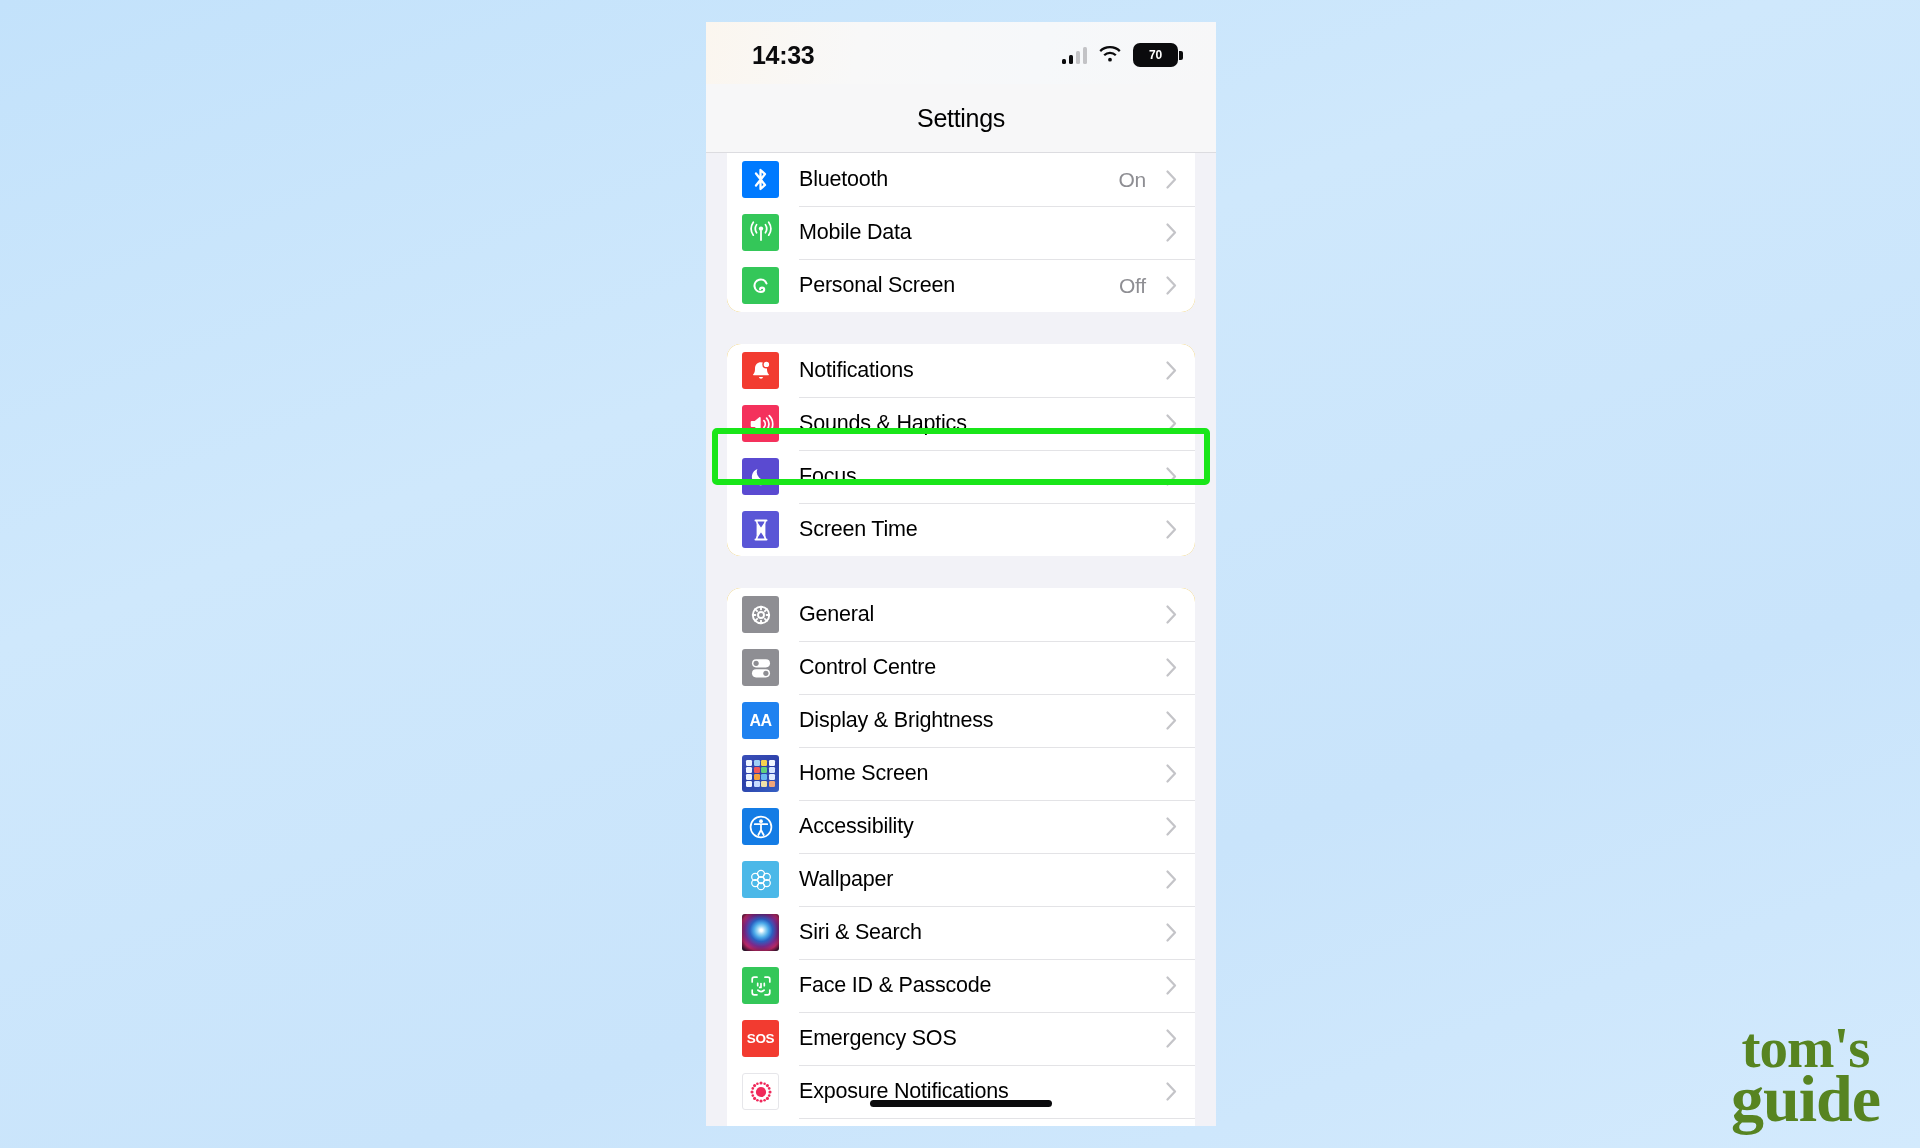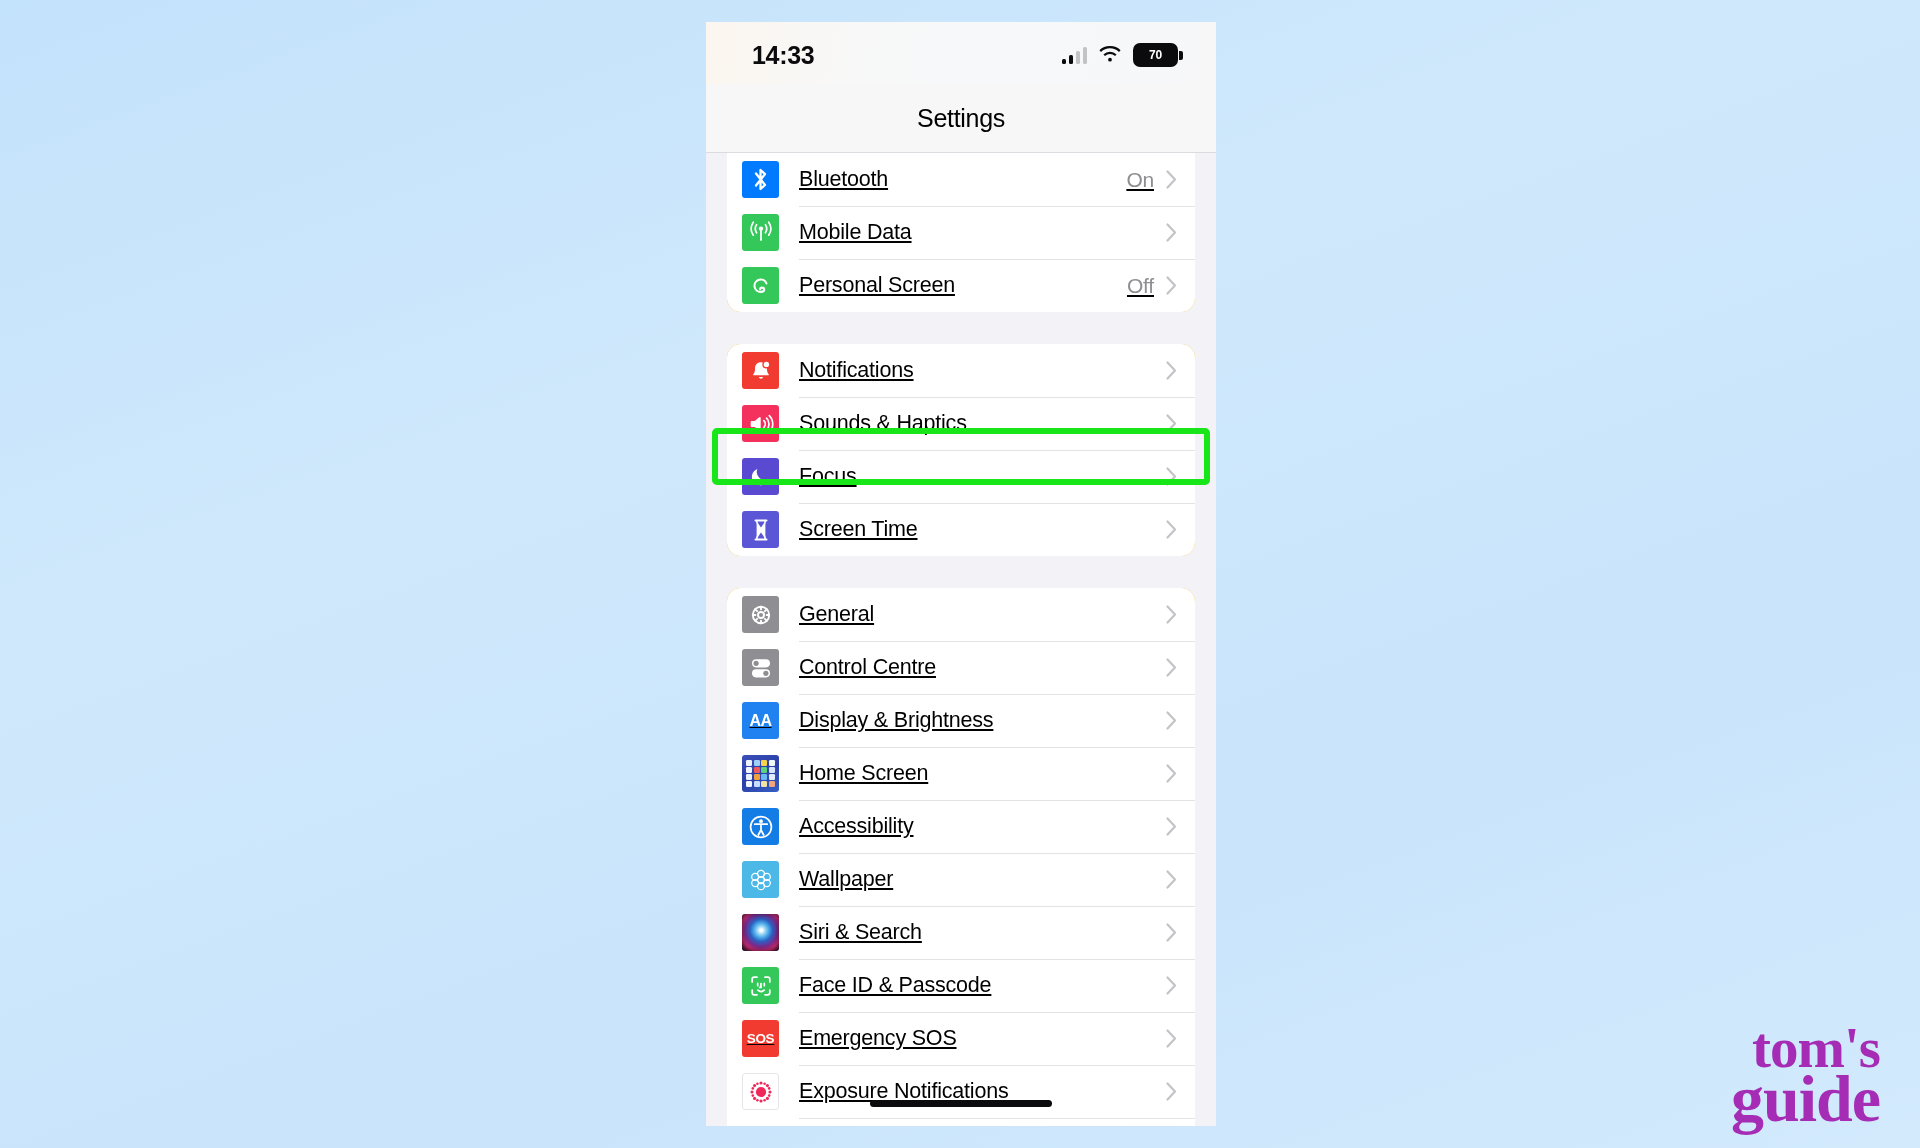--- a/index.html
+++ b/index.html
@@ -108,21 +108,20 @@
     top: 131px; left: 0; right: 0; bottom: 0;
     background: #f2f2f7;
     padding: 0 21px;
   }
 
   .group {
     background: #eab308;
     border-radius: 14px;
     overflow: hidden;
     margin-bottom: 32px;
-    text-decoration: underline;
   }
   .group.first {
     border-radius: 0 0 14px 14px;
     margin-top: 0;
   }
 
   .row {
     display: flex;
     align-items: center;
     height: 53px;
@@ -152,21 +151,21 @@
     flex: 1;
     font-size: 21.5px;
     color: #000;
     letter-spacing: -0.2px;
     margin-left: 20px;
     white-space: nowrap;
   }
   .row-value {
     font-size: 21px;
     color: #8e8e93;
-    margin-right: 12px;
+    margin-right: 20px;
     letter-spacing: -0.2px;
   }
   .chevron {
     width: 11px; height: 19px;
     margin-right: 18px;
     flex: 0 0 11px;
   }
   .chevron svg { display: block; }
 
   
@@ -195,23 +194,23 @@
     z-index: 20;
   }
 
   
   .watermark {
     position: absolute;
     right: 40px;
     bottom: 22px;
     font-family: "Liberation Serif", serif;
     font-weight: 700;
-    color: #a21caf;
+    color: #4d7c0f;
     line-height: 0.82;
-    text-align: right;
+    text-align: center;
     opacity: 0.92;
     letter-spacing: -1px;
   }
   .watermark .wm-1 { font-size: 57px; display: block; }
   .watermark .wm-2 { font-size: 66px; display: block; }
 
   
   .glyph { display: block; }
   .ic-sos { font-size: 13.5px; font-weight: 700; color: #fff; letter-spacing: -0.3px; }
   .ic-aa { font-size: 16px; font-weight: 600; color: #fff; letter-spacing: -0.5px; }

